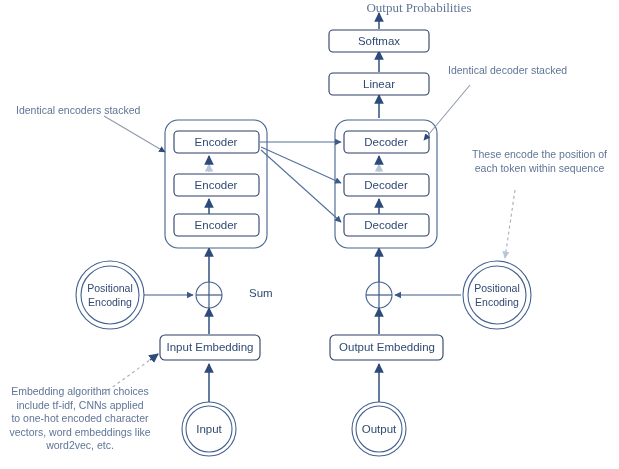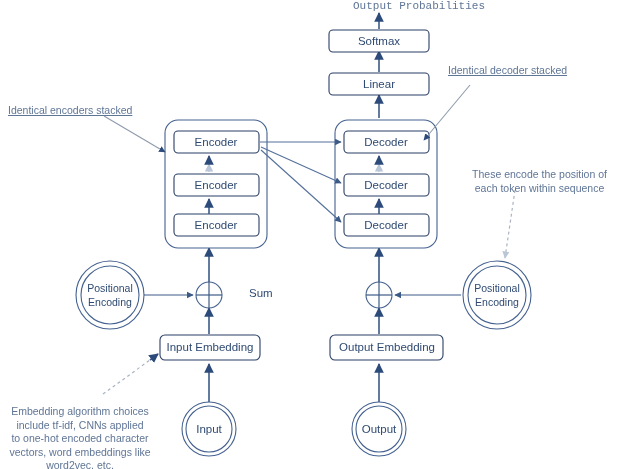--- a/index.html
+++ b/index.html
@@ -40,22 +40,22 @@
     dominant-baseline: middle;
   }
   .annot {
     position: absolute;
     font-family: "Liberation Sans", sans-serif;
     font-size: 10.5px;
     line-height: 13.6px;
     color: #5f7596;
     white-space: pre-line;
   }
-  .annot.center { text-align: center; margin-top: 20px; }
-  .annot.left { text-align: left; text-decoration: underline; }
+  .annot.center { text-align: center; }
+  .annot.left { text-align: left; }
   .box-rect {
     fill: #ffffff;
     stroke: #2a3f66;
     stroke-width: 1.1;
   }
   .stack-rect {
     fill: #ffffff;
     stroke: #44618f;
     stroke-width: 1.1;
   }
@@ -95,22 +95,22 @@
     fill: none;
   }
   .leader-dashed {
     stroke: #a9b3c1;
     stroke-width: 1.2;
     fill: none;
     stroke-dasharray: 3 3;
   }
   .top-label {
     position: absolute;
-    font-family: Liberation Mono, monospace;
-    font-size: 11px;
+    font-family: Liberation Serif, serif;
+    font-size: 13px;
     color: #5f7596;
     white-space: nowrap;
   }
 </style>
 </head>
 <body>
 
 <div id="canvas">
 
   <svg id="diagram-svg" viewBox="0 0 619 469">
@@ -230,21 +230,21 @@
     <text class="node-label-sm" x="497" y="303">Encoding</text>
 
     <text class="node-label" x="209" y="430">Input</text>
     <text class="node-label" x="379" y="430">Output</text>
 
     <text class="node-label" x="249" y="294" style="text-anchor:start;">Sum</text>
   </svg>
 
   <div class="top-label" style="left:329px; top:0px; width:180px; text-align:center;">Output Probabilities</div>
 
-  <div class="annot left" style="left:8px; top:104px;">Identical encoders stacked</div>
+  <div class="annot left" style="left:16px; top:104px;">Identical encoders stacked</div>
 
   <div class="annot left" style="left:448px; top:64px;">Identical decoder stacked</div>
 
   <div class="annot center" style="left:462px; top:148px; width:155px;">These encode the position of
 each token within sequence</div>
 
   <div class="annot center" style="left:4px; top:385px; width:152px;">Embedding algorithm choices
 include tf-idf, CNNs applied
 to one-hot encoded character
 vectors, word embeddings like

